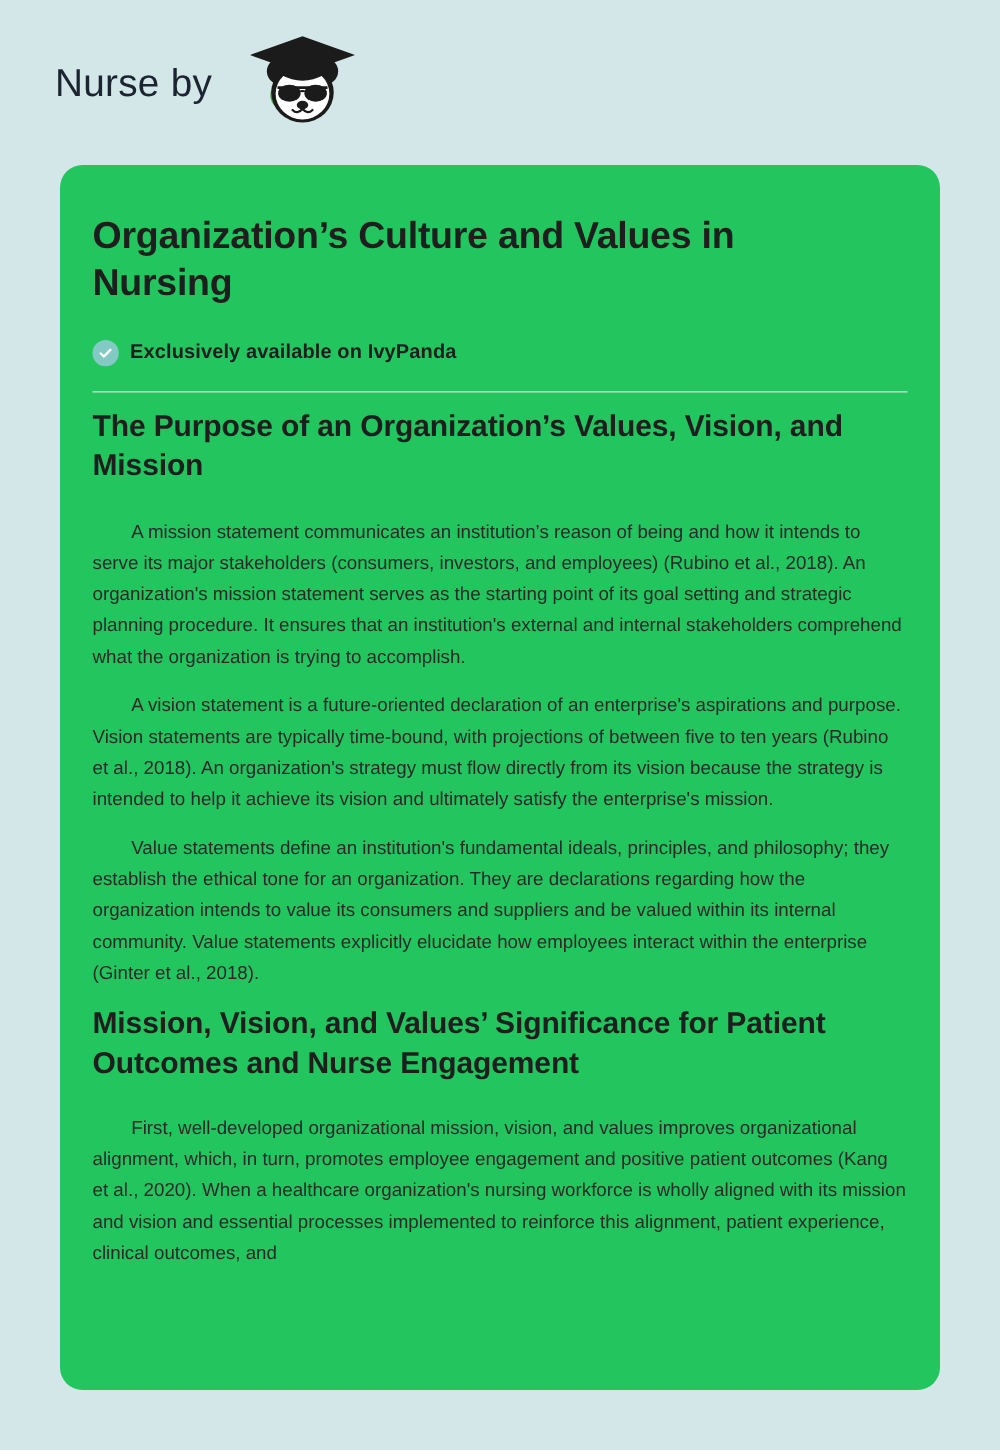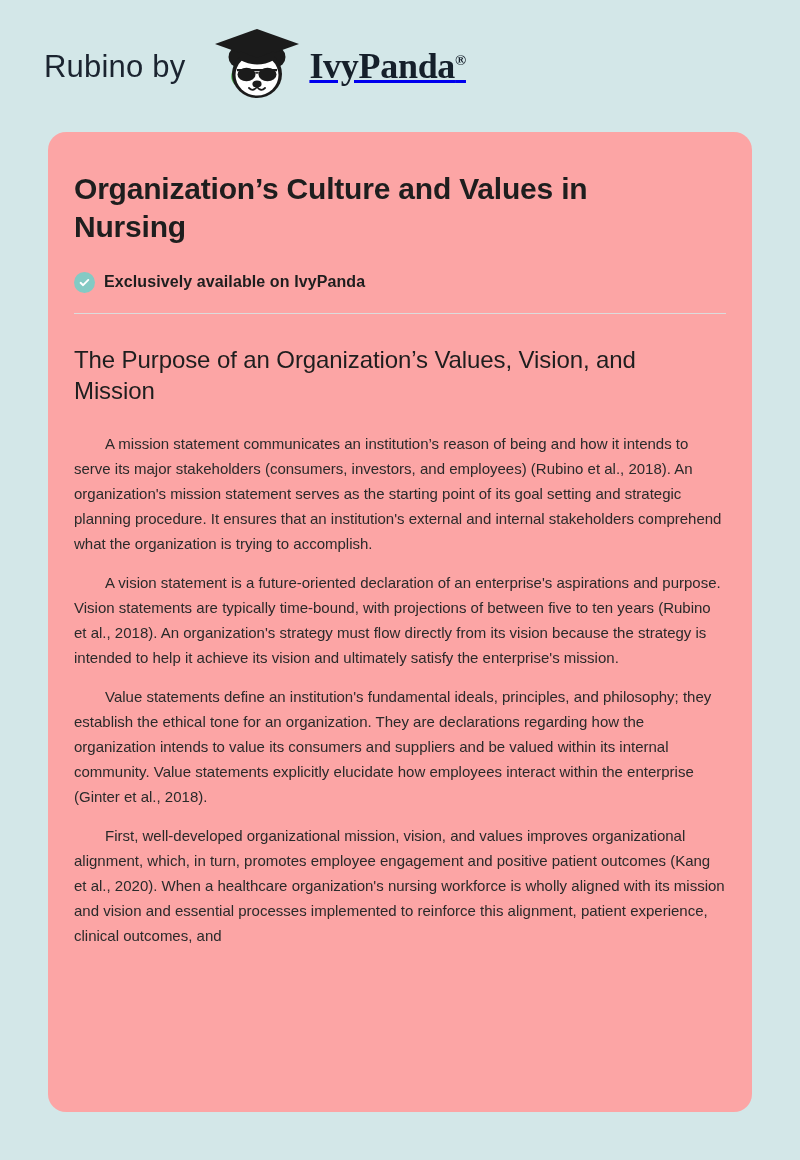--- a/index.html
+++ b/index.html
@@ -64,21 +64,21 @@
     line-height: 1;
   }
 
   
   .doc-card {
     position: absolute;
     left: 48px;
     top: 132px;
     width: 704px;
     height: 980px;
-    background: #fca5a5;
+    background: #22c55e;
     border-radius: 18px;
     overflow: hidden;
   }
 
   .doc-inner {
     padding: 38px 26px 0 26px;
   }
 
   .doc-title {
     font-size: 30px;
@@ -120,44 +120,44 @@
   .divider {
     margin-top: 20px;
     height: 1px;
     background: #dcdcdc;
     width: 100%;
   }
 
   
   .section-heading {
     font-size: 24px;
-    font-weight: 400;
+    font-weight: 700;
     line-height: 1.32;
     color: #1e1e1e;
     letter-spacing: -0.1px;
-    margin-top: 30px;
+    margin-top: 12px;
     max-width: 620px;
   }
 
   .body-par {
     font-size: 15px;
     line-height: 25px;
     color: #2a2a2a;
     text-indent: 31px;
     margin-top: 14px;
     text-align: left;
   }
 
   .section-heading + .body-par { margin-top: 24px; }
 </style>
 </head>
 <body>
 
 <div class="page-header">
-  <span class="essay-by">Rubino by</span>
+  <span class="essay-by">Nurse by</span>
 
   <a class="brand-lockup" href="#">
     <span class="panda-logo-wrap">
       <svg class="panda-logo" viewBox="0 0 96 78" xmlns="http://www.w3.org/2000/svg">
 
         <path d="M28 18 L28 42" stroke="#49a94a" stroke-width="2.4" fill="none"></path>
         <path d="M28 40 C23 46 23 53 28 58 C33 53 33 46 28 40 Z" fill="#49a94a"></path>
         <path d="M24.4 26 L27 29 M24.4 32 L27 35" stroke="#49a94a" stroke-width="1.6" fill="none"></path>
         <path d="M31.6 26 L29 29 M31.6 32 L29 35" stroke="#49a94a" stroke-width="1.6" fill="none"></path>
 
@@ -172,21 +172,20 @@
         <ellipse cx="60.5" cy="47.5" rx="9" ry="6.8" fill="#1b1b1b"></ellipse>
         <path d="M47 46 q3 -2 6 0 q-3 1.6 -6 0 z" fill="#1b1b1b"></path>
 
         <ellipse cx="50" cy="57" rx="4.6" ry="3.4" fill="#1b1b1b"></ellipse>
         <path d="M50 60 q-4 5 -8 1 M50 60 q4 5 8 1" stroke="#1b1b1b" stroke-width="1.8" fill="none" stroke-linecap="round"></path>
 
         <path d="M50 2 L92 17 L50 32 L8 17 Z" fill="#1b1b1b"></path>
         <path d="M33 24 L33 33 q17 9 34 0 L67 24 L50 31 Z" fill="#1b1b1b"></path>
       </svg>
     </span>
-    <span class="brand-word"><span>IvyPanda</span><span class="brand-reg">®</span></span>
   </a>
 </div>
 
 <div class="doc-card">
   <div class="doc-inner">
 
     <h1 class="doc-title">Organization’s Culture and Values in Nursing</h1>
 
     <div class="exclusive-badge">
       <span class="check-circle">
@@ -197,16 +196,17 @@
       <span class="exclusive-label">Exclusively available on IvyPanda</span>
     </div>
 
     <div class="divider"></div>
 
     <h2 class="section-heading">The Purpose of an Organization’s Values, Vision, and Mission</h2>
     <p class="body-par">A mission statement communicates an institution’s reason of being and how it intends to serve its major stakeholders (consumers, investors, and employees) (Rubino et al., 2018). An organization's mission statement serves as the starting point of its goal setting and strategic planning procedure. It ensures that an institution's external and internal stakeholders comprehend what the organization is trying to accomplish.</p>
     <p class="body-par">A vision statement is a future-oriented declaration of an enterprise's aspirations and purpose. Vision statements are typically time-bound, with projections of between five to ten years (Rubino et al., 2018). An organization's strategy must flow directly from its vision because the strategy is intended to help it achieve its vision and ultimately satisfy the enterprise's mission.</p>
     <p class="body-par">Value statements define an institution's fundamental ideals, principles, and philosophy; they establish the ethical tone for an organization. They are declarations regarding how the organization intends to value its consumers and suppliers and be valued within its internal community. Value statements explicitly elucidate how employees interact within the enterprise (Ginter et al., 2018).</p>
 
+    <h2 class="section-heading">Mission, Vision, and Values’ Significance for Patient Outcomes and Nurse Engagement</h2>
     <p class="body-par">First, well-developed organizational mission, vision, and values improves organizational alignment, which, in turn, promotes employee engagement and positive patient outcomes (Kang et al., 2020). When a healthcare organization's nursing workforce is wholly aligned with its mission and vision and essential processes implemented to reinforce this alignment, patient experience, clinical outcomes, and</p>
 
   </div>
 </div>
 
 </body></html>

